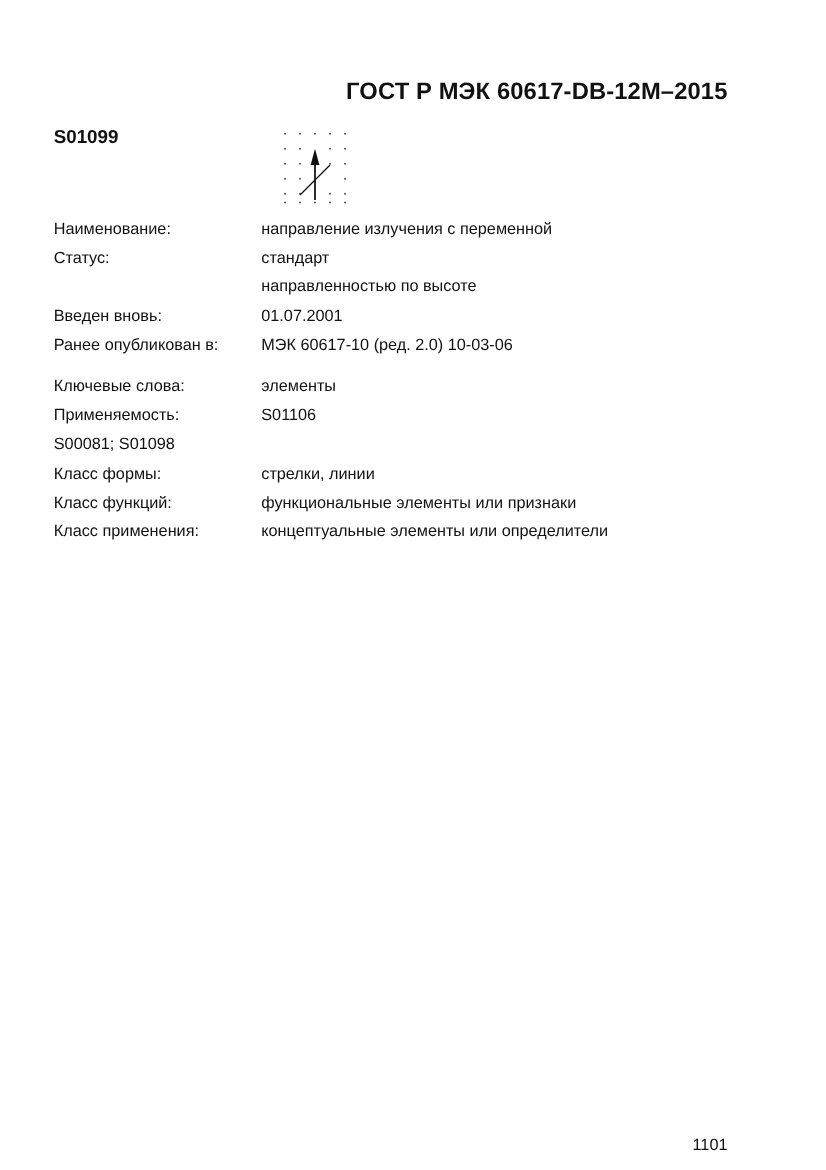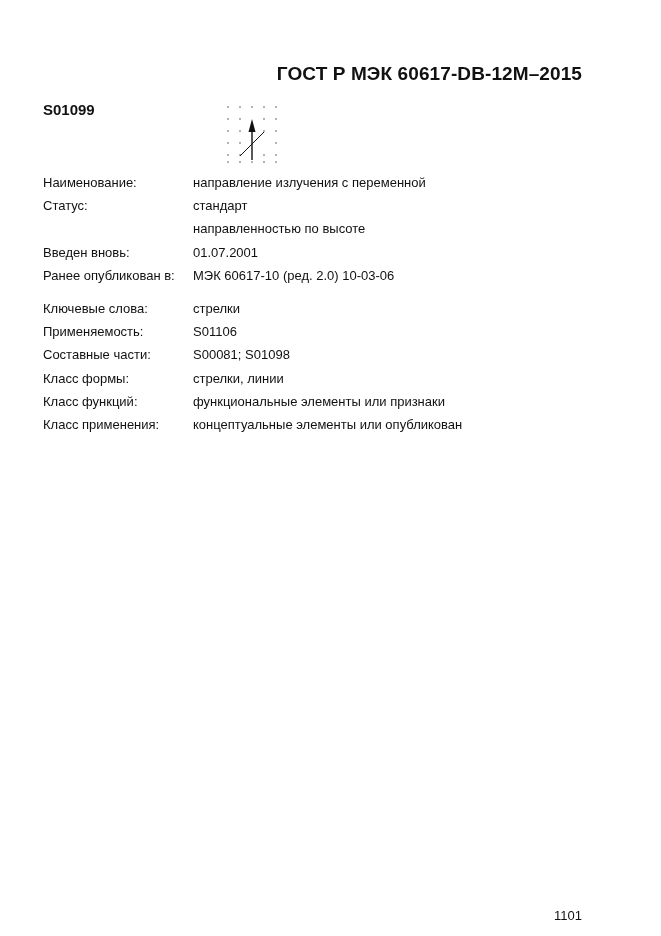--- a/index.html
+++ b/index.html
@@ -12,21 +12,21 @@
       font-size: 19px; font-weight: bold; letter-spacing: 0.1px;
     }
     .code {
       position: absolute; left: 43px; top: 101px;
       font-size: 15px; font-weight: bold;
     }
     .symbol {
       position: absolute; left: 222px; top: 104px; width: 60px; height: 60px;
     }
     .rows { position: absolute; left: 43px; top: 171px; font-size: 13px; }
-    .row { display: flex; height: 23.2px; line-height: 23.2px; }
+    .row { display: flex; height: 23.2px; line-height: 23.2px; gap: 16px; }
     .row .label { width: 150px; }
     .row .value { flex: 1; white-space: nowrap; }
     .gap { height: 10px; }
     .page-num {
       position: absolute; right: 79px; top: 908px; font-size: 13px;
     }
   </style>
 </head>
 <body>
 
@@ -88,37 +88,36 @@
   </div>
   <div class="row">
     <span class="label">Ранее опубликован в:</span>
     <span class="value">МЭК 60617-10 (ред. 2.0) 10-03-06</span>
   </div>
 
   <div class="gap"></div>
 
   <div class="row">
     <span class="label">Ключевые слова:</span>
-    <span class="value">стрелки</span>
+    <span class="value">элементы</span>
   </div>
   <div class="row">
     <span class="label">Применяемость:</span>
     <span class="value">S01106</span>
   </div>
   <div class="row">
-    <span class="label">Составные части:</span>
     <span class="value">S00081; S01098</span>
   </div>
   <div class="row">
     <span class="label">Класс формы:</span>
     <span class="value">стрелки, линии</span>
   </div>
   <div class="row">
     <span class="label">Класс функций:</span>
     <span class="value">функциональные элементы или признаки</span>
   </div>
   <div class="row">
     <span class="label">Класс применения:</span>
-    <span class="value">концептуальные элементы или опубликован</span>
+    <span class="value">концептуальные элементы или определители</span>
   </div>
 </div>
 
 <div class="page-num">1101</div>
 
 </body></html>

